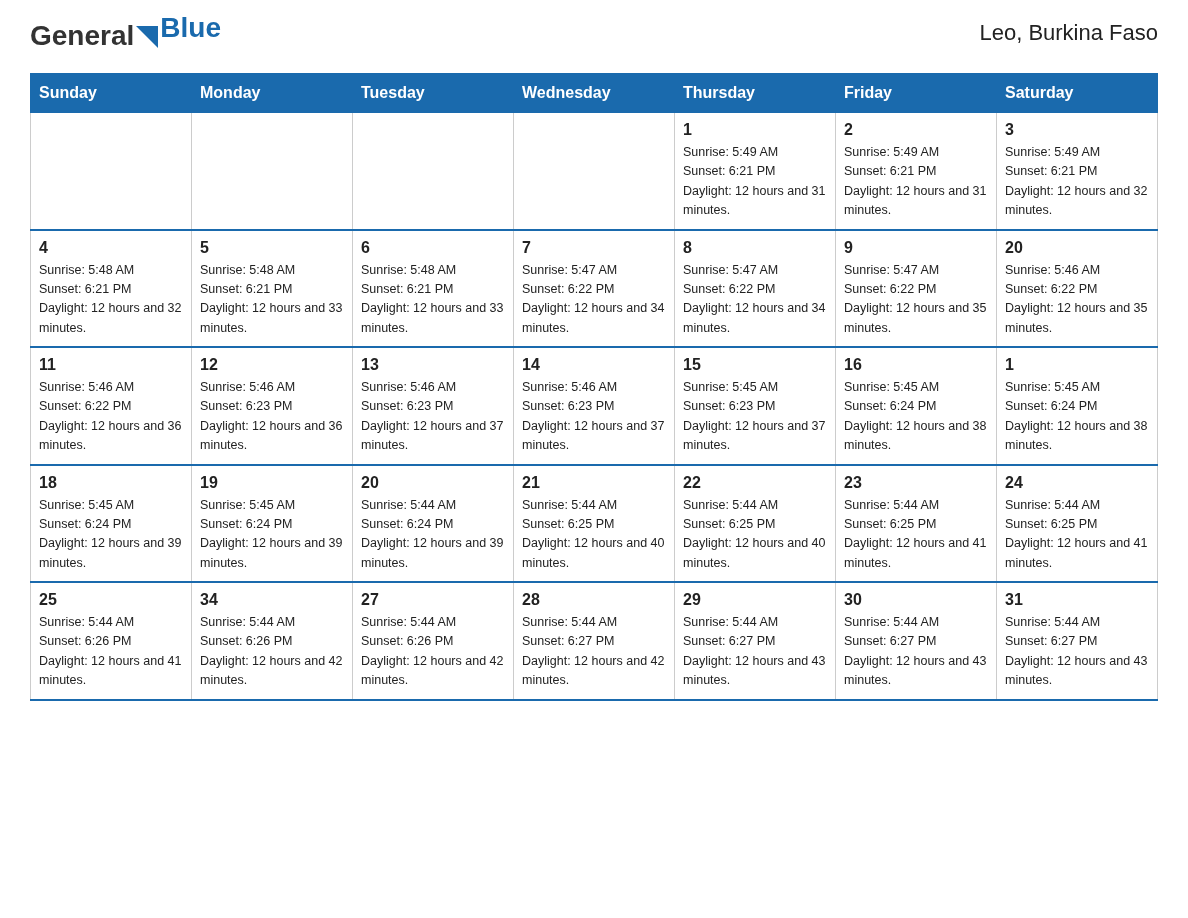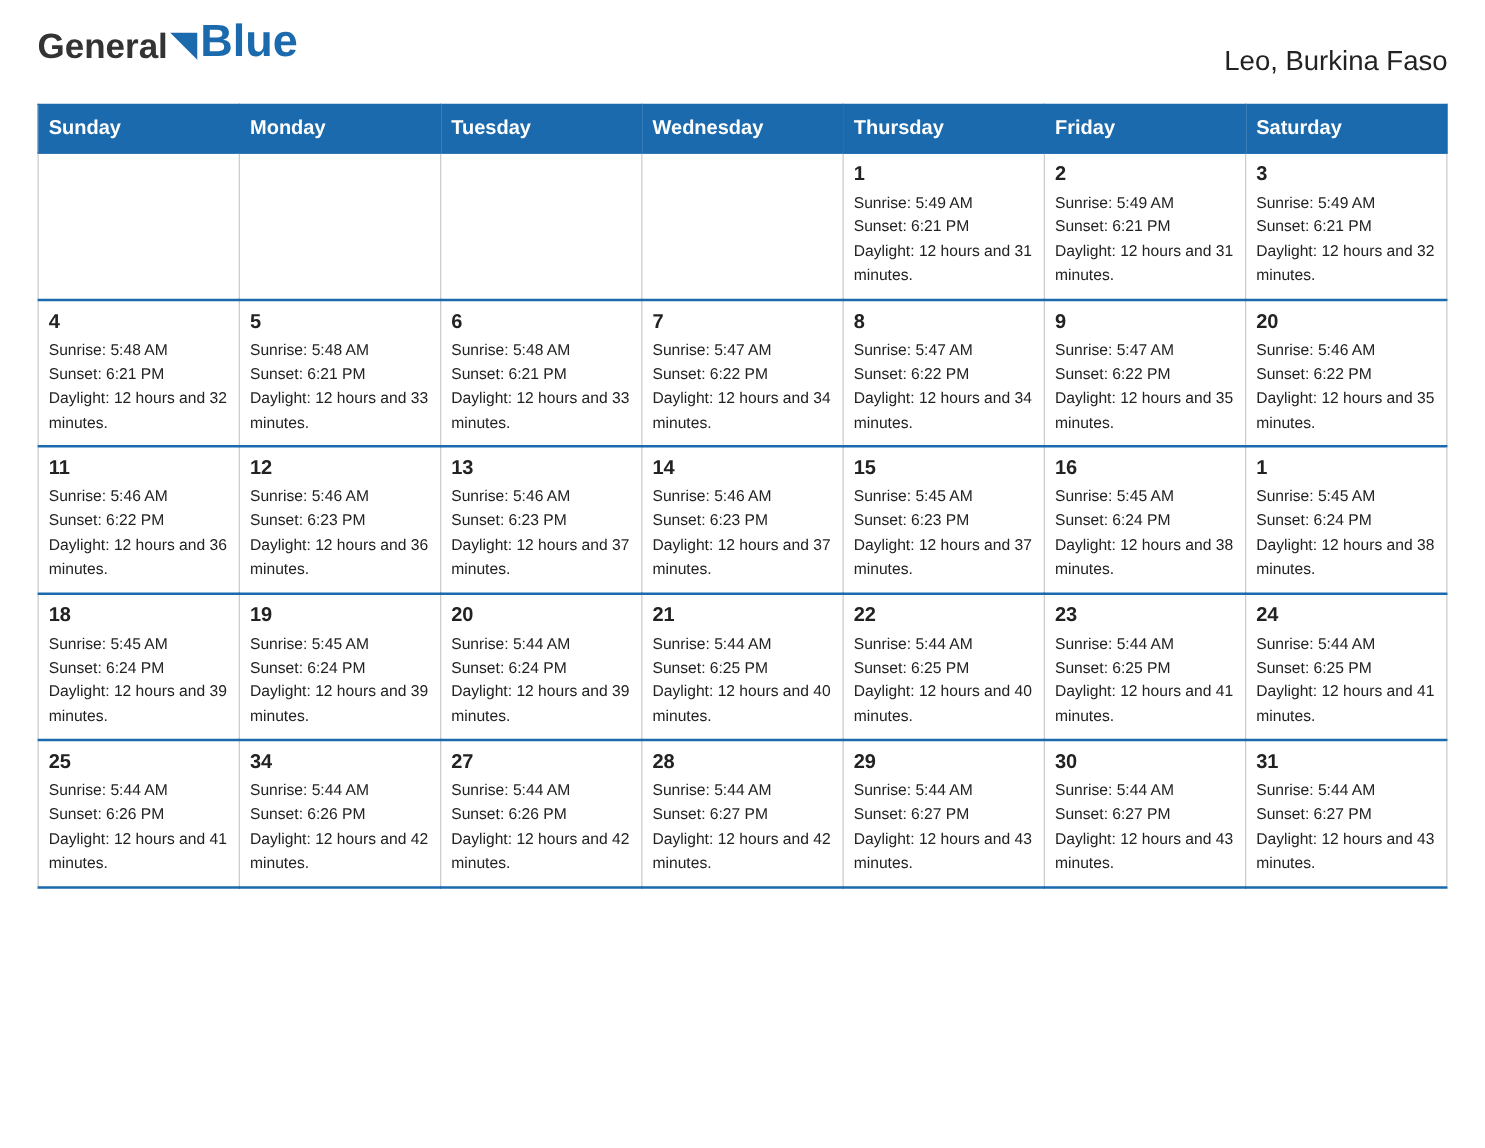--- a/index.html
+++ b/index.html
@@ -21,38 +21,38 @@
       display: flex;
       align-items: center;
       gap: 4px;
     }
     .logo-text-general {
       font-size: 28px;
       font-weight: bold;
       color: #333;
     }
     .logo-text-blue {
-      font-size: 36px;
+      font-size: 28px;
       font-weight: bold;
       color: #1a6aad;
     }
     .title-block {
       text-align: right;
     }
     .title-block h1 {
       font-size: 52px;
       font-weight: bold;
       color: #222;
       line-height: 1.1;
     }
     .title-block h2 {
       font-size: 22px;
       font-weight: normal;
       color: #222;
-      margin-top: 16px;
+      margin-top: 0;
     }
     table {
       width: 100%;
       border-collapse: collapse;
       margin-top: 21px;
     }
     thead tr th {
       background-color: #1a6aad;
       color: #fff;
       font-size: 16px;

